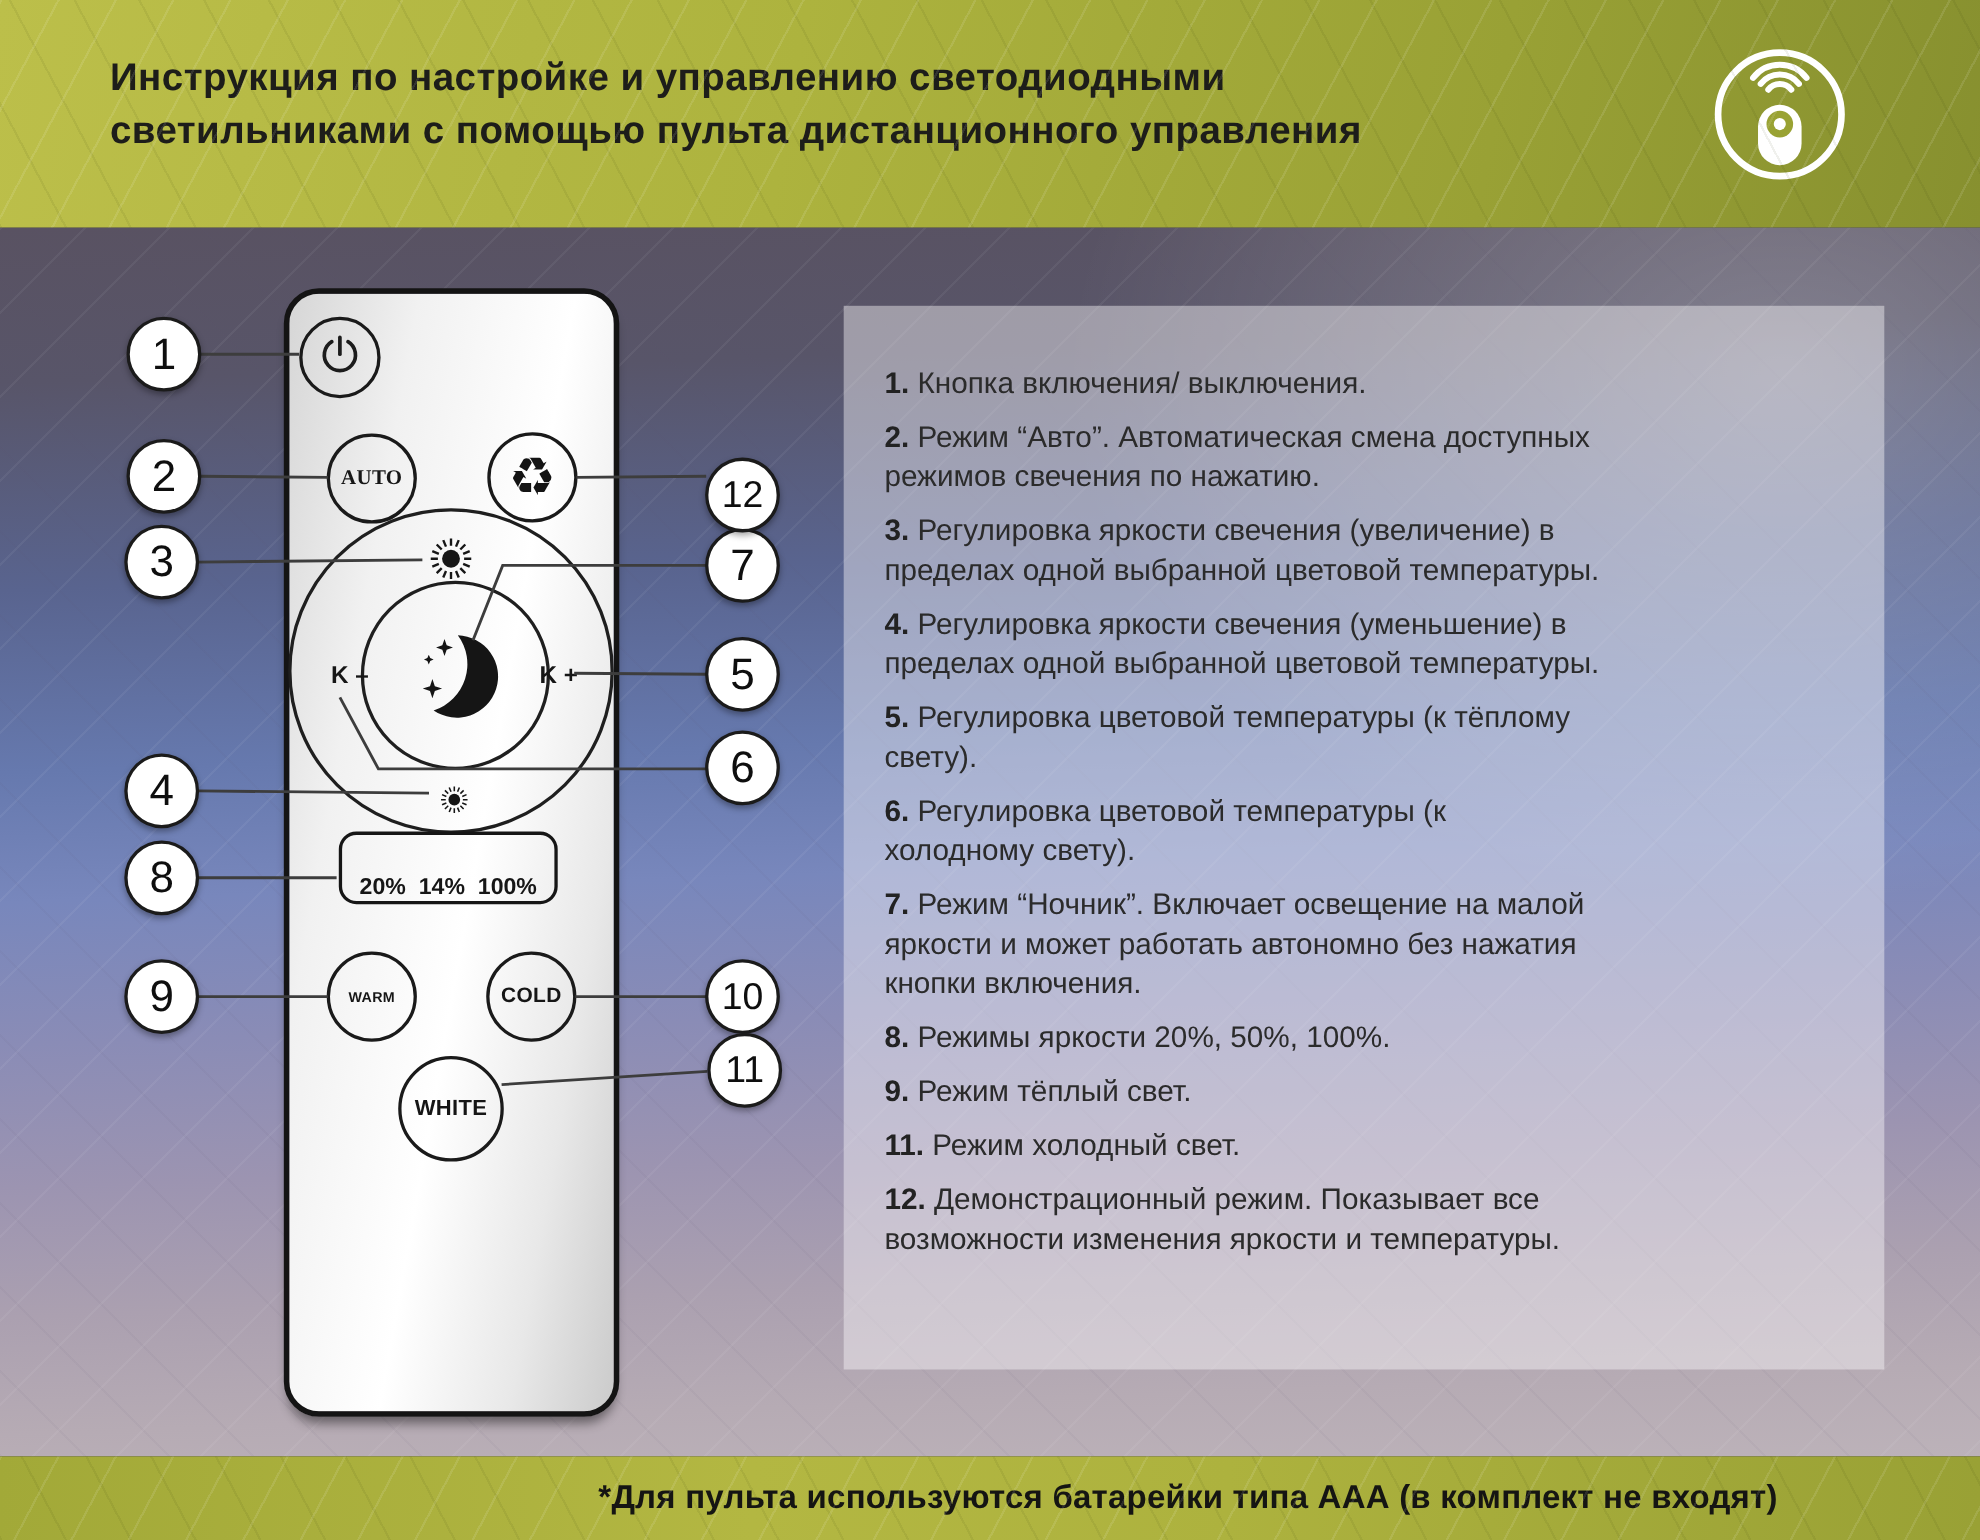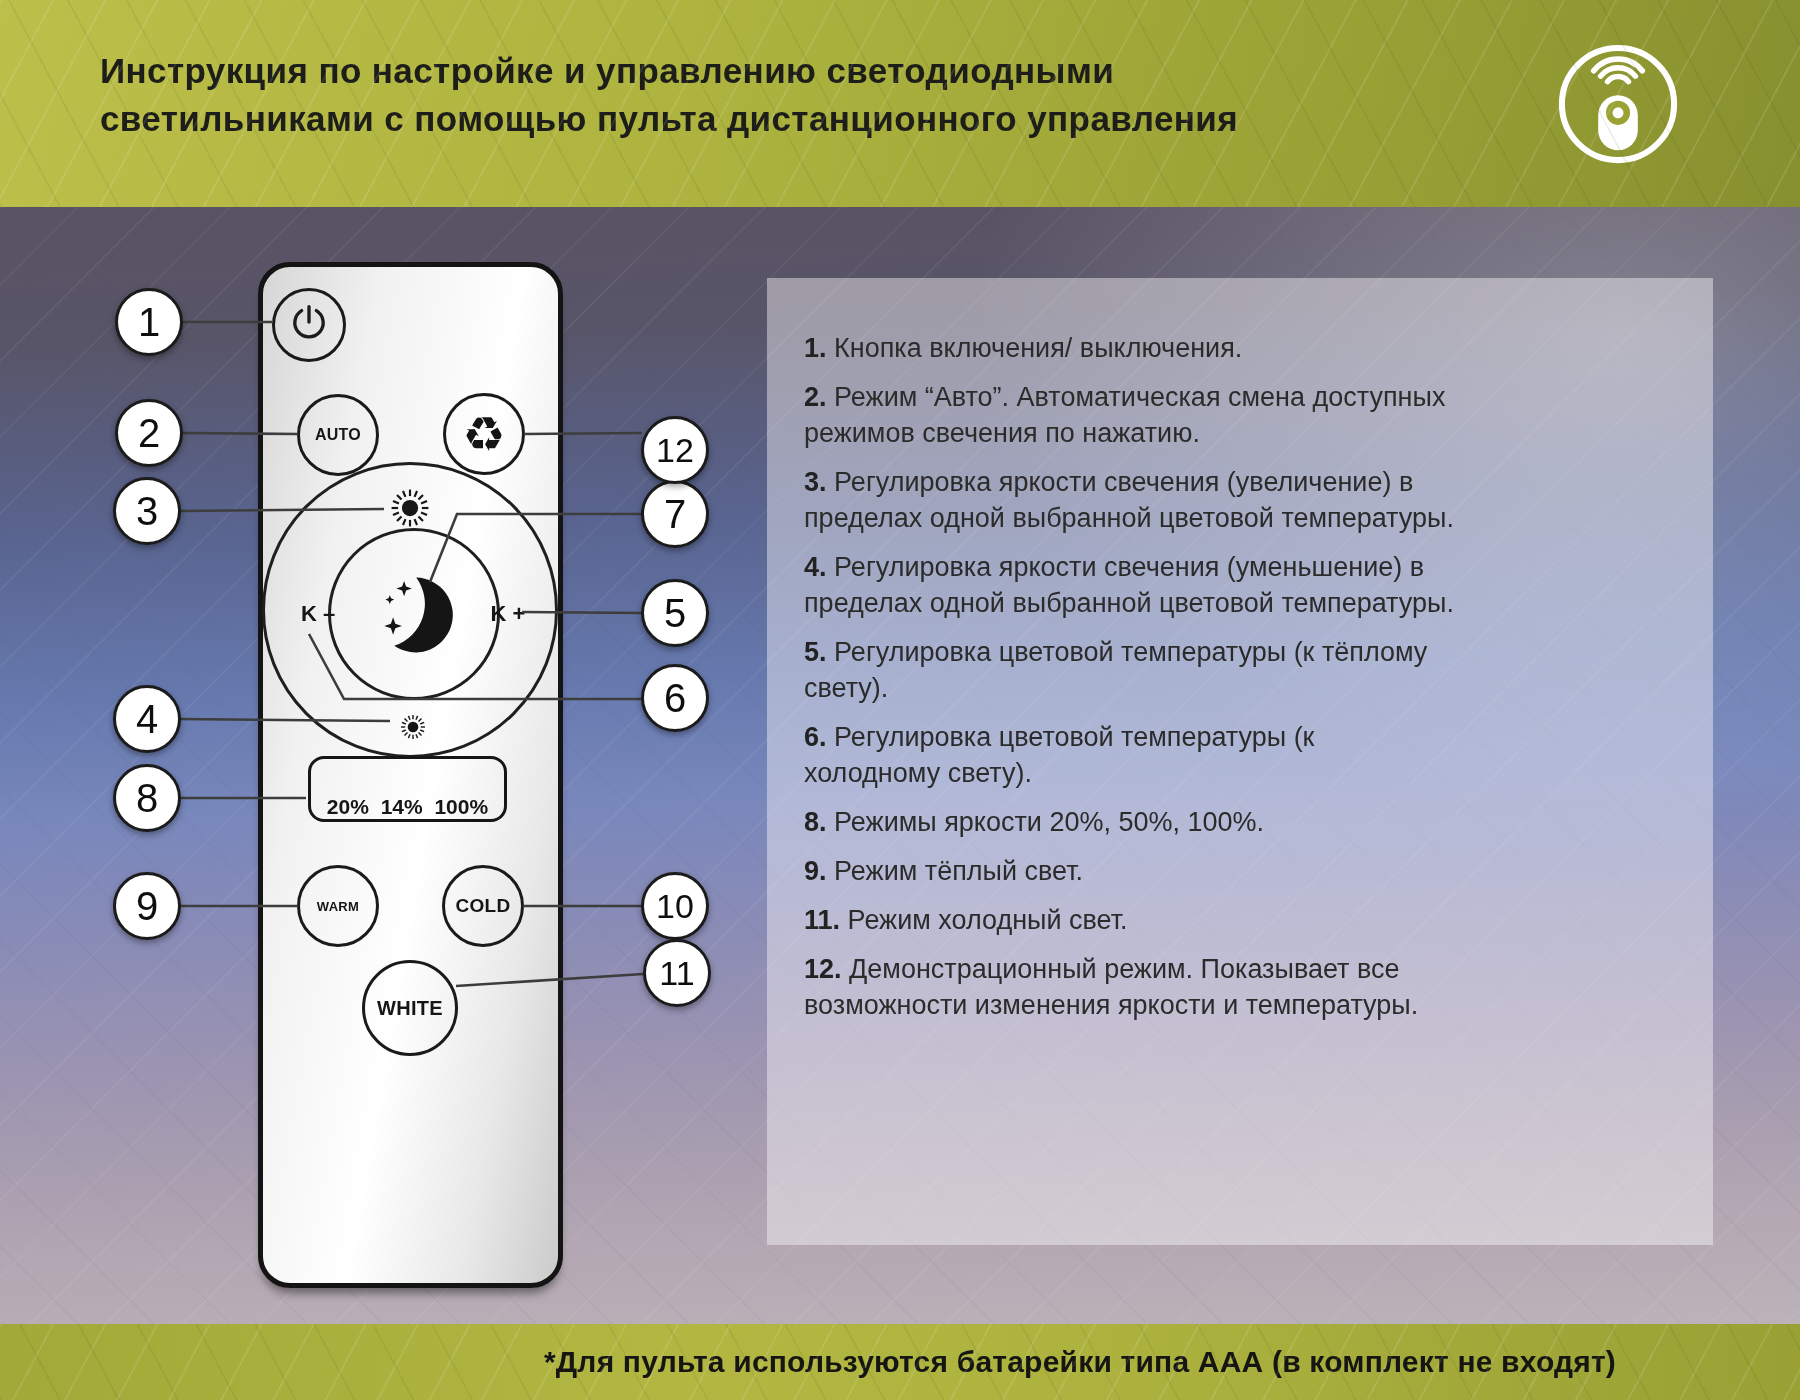--- a/index.html
+++ b/index.html
@@ -154,39 +154,40 @@
   <div class="main-bg"></div>
 
   <div class="panel">
     <div class="instructions">
       <p class="instr"><b>1.</b> <span>Кнопка включения/ выключения.</span></p>
       <p class="instr"><b>2.</b> <span>Режим “Авто”. Автоматическая смена доступных режимов свечения по нажатию.</span></p>
       <p class="instr"><b>3.</b> <span>Регулировка яркости свечения (увеличение) в пределах одной выбранной цветовой температуры.</span></p>
       <p class="instr"><b>4.</b> <span>Регулировка яркости свечения (уменьшение) в пределах одной выбранной цветовой температуры.</span></p>
       <p class="instr"><b>5.</b> <span>Регулировка цветовой температуры (к тёплому свету).</span></p>
       <p class="instr"><b>6.</b> <span>Регулировка цветовой температуры (к холодному свету).</span></p>
+      <p class="instr"><b>7.</b> <span>Режим “Ночник”. Включает освещение на малой яркости и может работать автономно без нажатия кнопки включения.</span></p>
       <p class="instr"><b>8.</b> <span>Режимы яркости 20%, 50%, 100%.</span></p>
       <p class="instr"><b>9.</b> <span>Режим тёплый свет.</span></p>
       <p class="instr"><b>11.</b> <span>Режим холодный свет.</span></p>
       <p class="instr"><b>12.</b> <span>Демонстрационный режим. Показывает все возможности изменения яркости и температуры.</span></p>
     </div>
   </div>
 
   <div class="remote">
 
     <div class="rbtn" style="left:9px; top:21px; width:74px; height:74px;">
       <span>
         <svg viewBox="0 0 40 40" width="42" height="42">
           <path d="M13,8.2 A13.5,13.5 0 1 0 27,8.2" fill="none" stroke="#1c1c1c" stroke-width="3.2" stroke-linecap="round"></path>
           <line x1="20" y1="4.5" x2="20" y2="19" stroke="#1c1c1c" stroke-width="3.2" stroke-linecap="round"></line>
         </svg>
       </span>
     </div>
 
-    <div class="rbtn" style="left:34px; top:127px; width:82px; height:82px; font-size:16px;">AUTO</div>
+    <div class="rbtn" style="left:34px; top:127px; width:82px; height:82px; font-size:19px;font-family:Liberation Serif, serif;">AUTO</div>
 
     <div class="rbtn" style="left:180px; top:126px; width:82px; height:82px;">
       <span class="recycle-glyph">♻</span>
     </div>
 
     <div class="ring" style="left:-1px; top:195px; width:296px; height:296px;"></div>
     <div class="ring" style="left:65px; top:261px; width:172px; height:172px;"></div>
 
     <span class="icon-abs" style="left:121px; top:215px;">
       <svg width="52" height="52">

